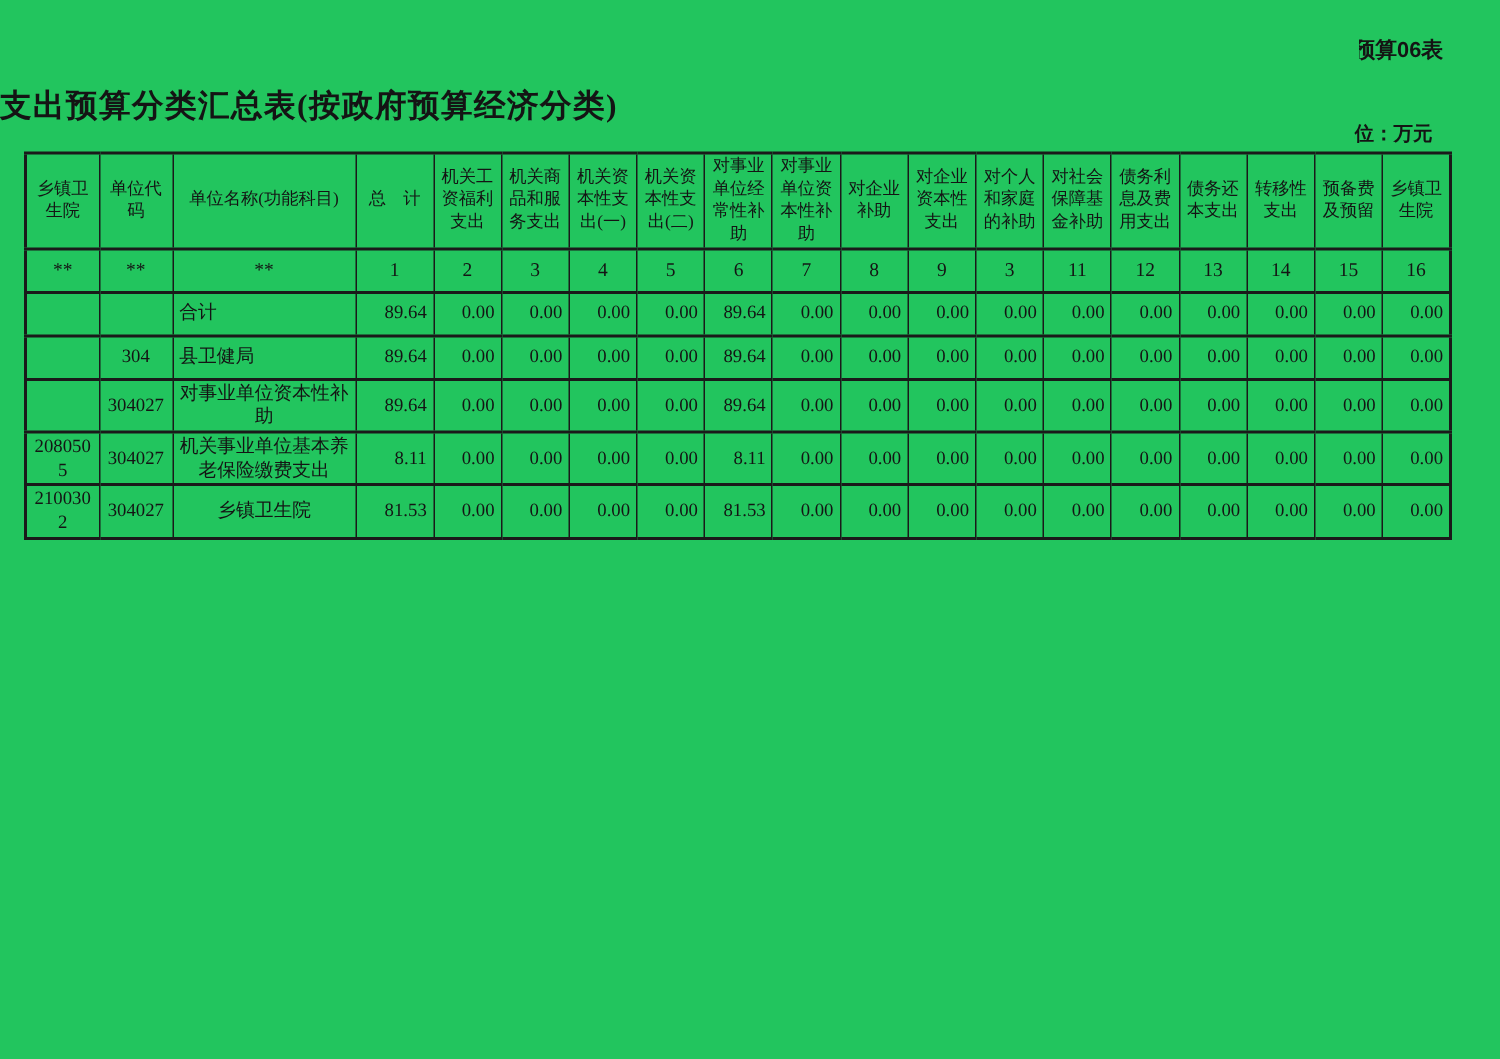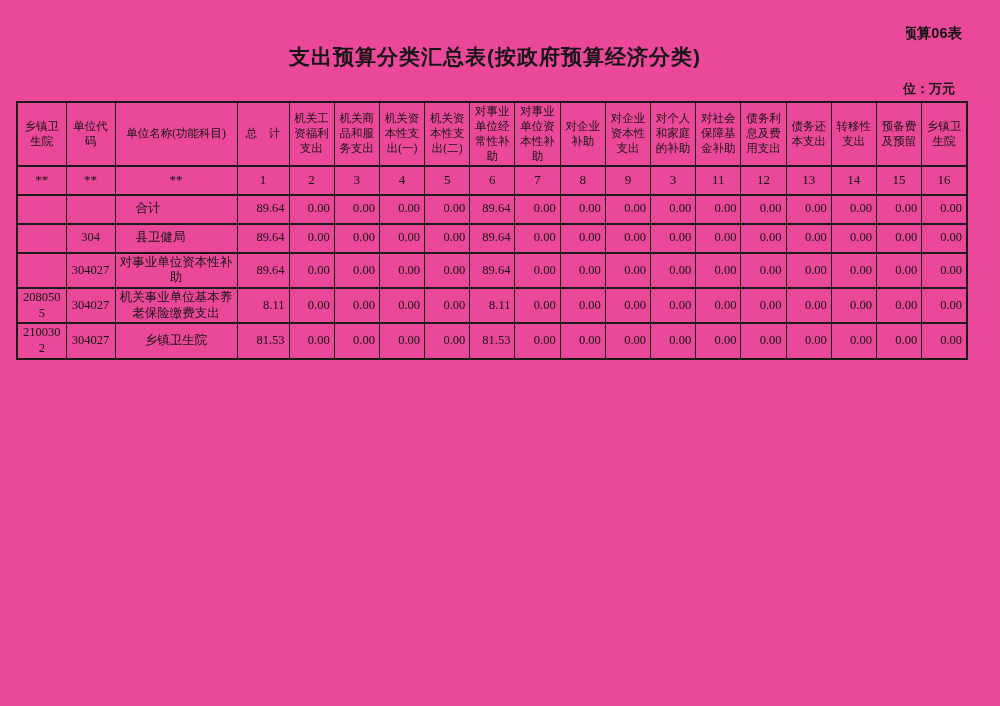--- a/index.html
+++ b/index.html
@@ -11,48 +11,47 @@
     width: 1000px;
     height: 706px;
     position: relative;
     font-family: "Liberation Serif", "DejaVu Serif", serif;
     color: #141414;
     overflow: hidden;
   }
   .page {
     position: absolute;
     inset: 0;
-    background: #ec4899;
+    background: #22c55e;
   }
   
   .corner-clip {
     position: absolute;
     top: 24px;
     left: 906px;
     width: 56px;
     height: 19px;
     overflow: hidden;
     font-size: 14.5px;
     font-weight: bold;
     font-family: "Liberation Sans", "DejaVu Sans", sans-serif;
   }
   .corner-clip span {
     float: right;
     white-space: nowrap;
   }
   .doc-title {
     position: absolute;
-    top: 43px;
+    top: 56px;
     left: 0;
     width: 990px;
-    text-align: center;
     font-size: 21px;
     font-weight: bold;
     letter-spacing: 1px;
-    font-family: Liberation Sans, sans-serif;
+    font-family: Liberation Serif, serif;
   }
   .unit-left {
     position: absolute;
     top: 79px;
     left: 16px;
     font-size: 13px;
     font-weight: bold;
     font-family: "Liberation Sans", "DejaVu Sans", sans-serif;
   }
   
@@ -107,21 +106,21 @@
     word-break: break-all;
     line-height: 1.25;
   }
   table.budget td.num {
     text-align: right;
     padding-right: 4px;
     font-size: 12.5px;
   }
   table.budget td.name-left {
     text-align: left;
-    padding-left: 20px;
+    padding-left: 4px;
     margin-left: 21px;
   }
 </style>
 </head>
 <body>
 
 <div class="page">
 
   <div class="corner-clip">
     <span>预算06表</span>

